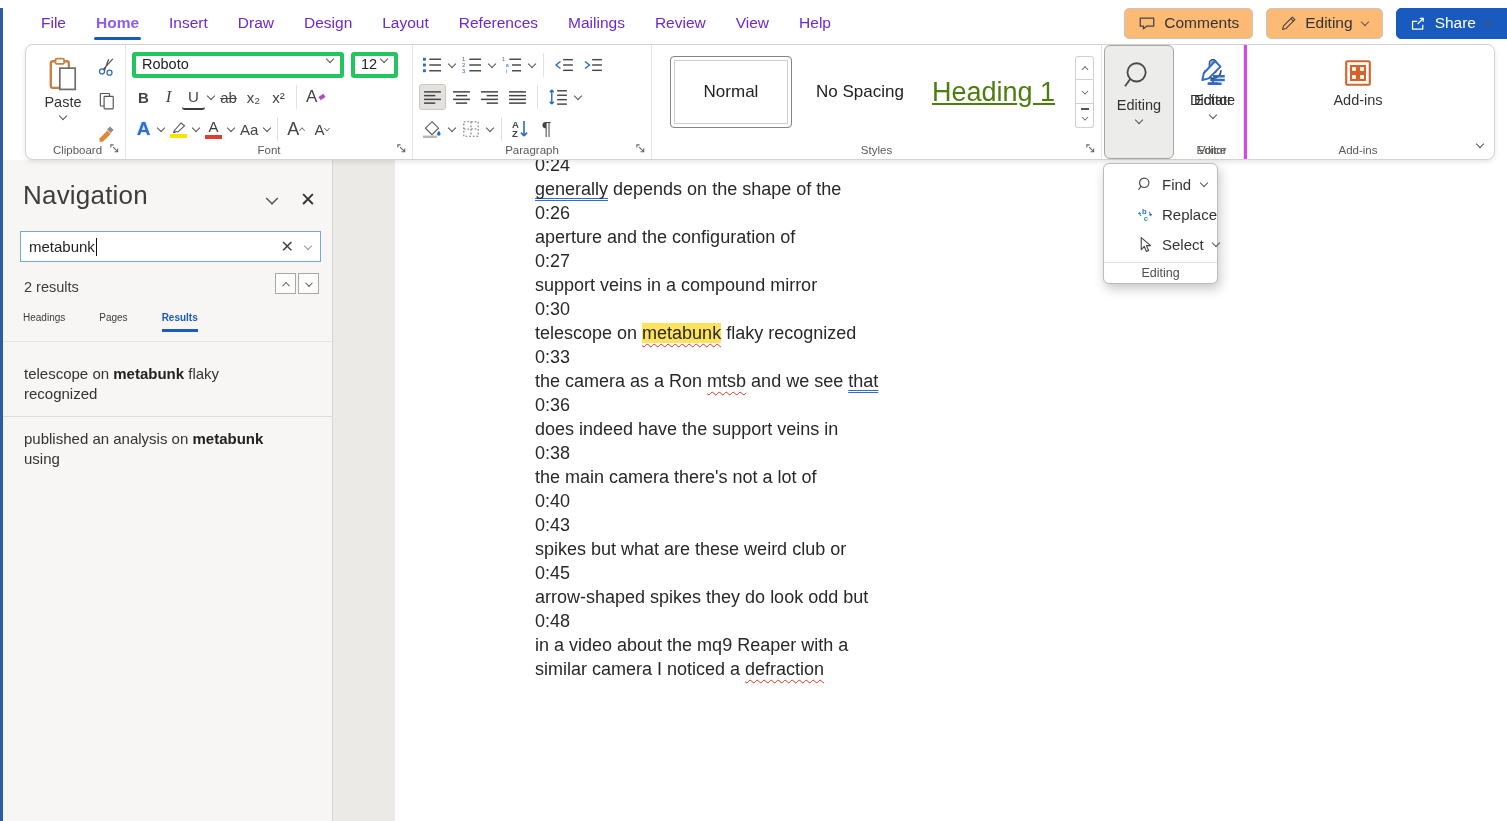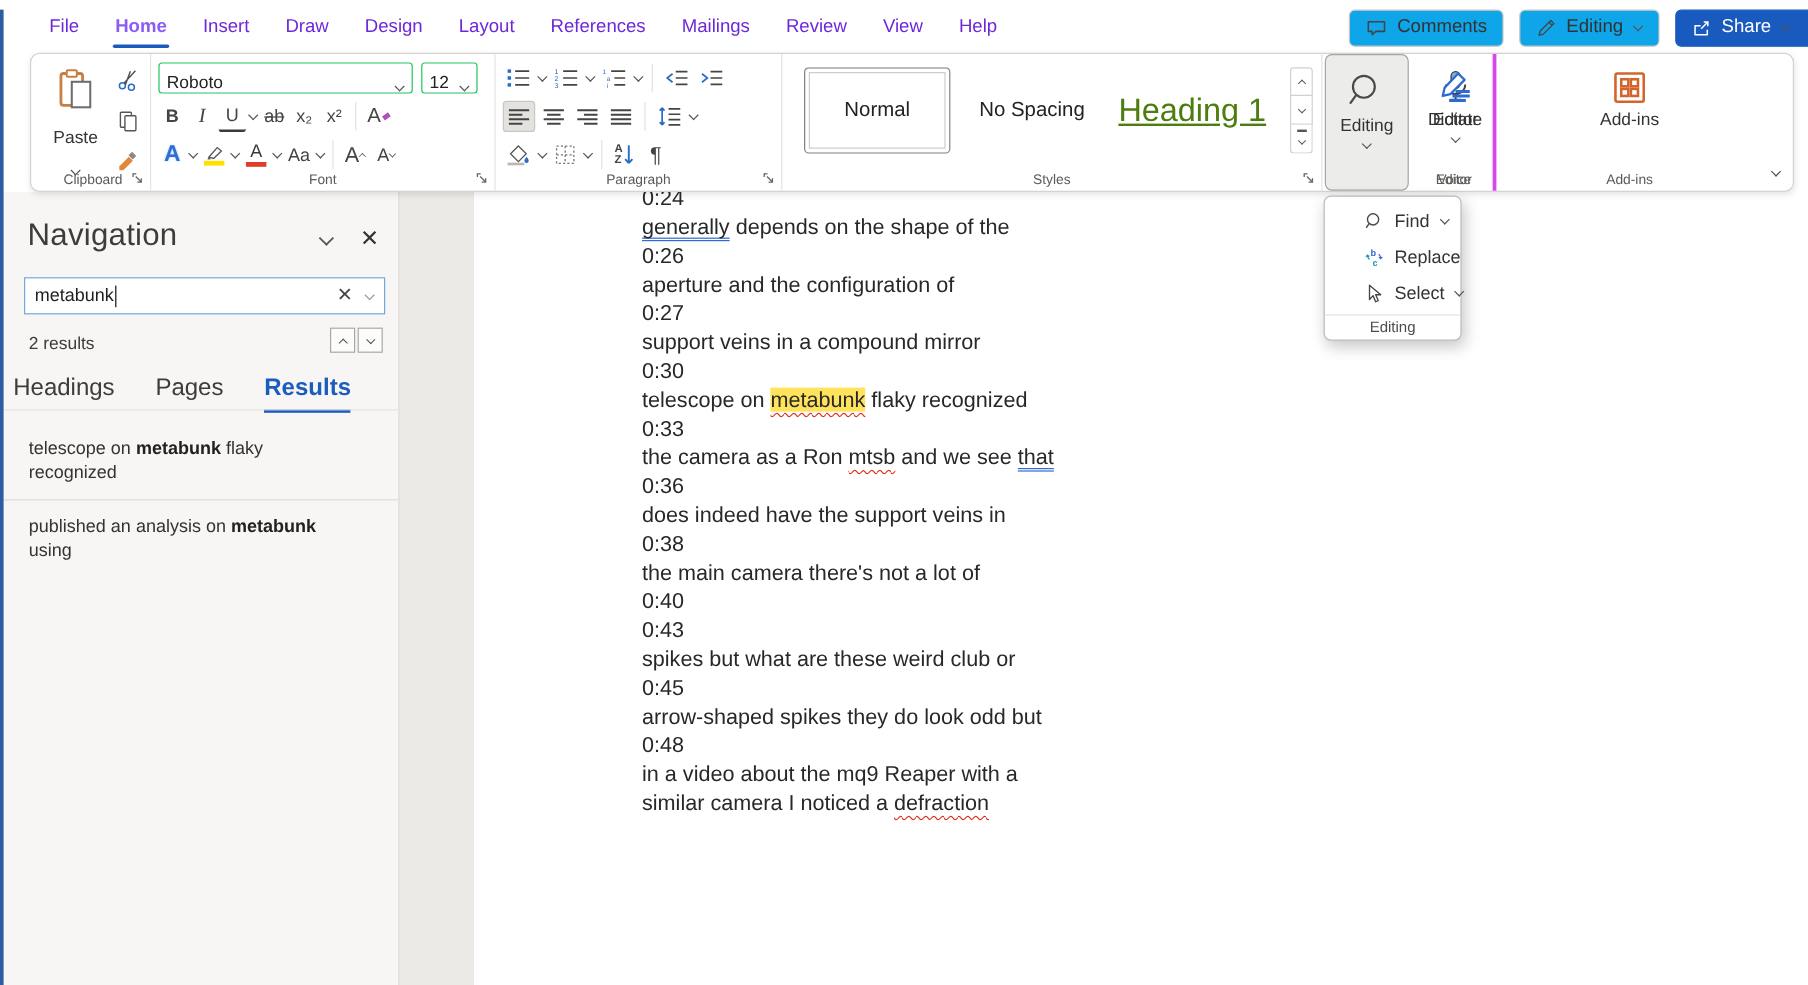--- a/index.html
+++ b/index.html
@@ -10,46 +10,46 @@
   }
   svg { display:block; }
 
   
   .left-stripe { position:absolute; left:0; top:8px; bottom:0; width:3px; background:#2d5da0; z-index:60; }
   .menubar { position:absolute; top:6px; left:0; right:0; height:36px; display:flex; align-items:center; padding-left:26px; background:#fff; }
   .menu-tab { padding:0 15px; height:36px; line-height:34px; font-size:15.5px; color:#6d28d9; position:relative; cursor:default; white-space:nowrap; }
   .menu-tab.active { font-weight:bold; color:#8b5cf6; }
   .menu-tab.active::after { content:""; position:absolute; left:13px; right:13px; bottom:2px; height:3px; border-radius:2px; background:#185abd; }
   .titlebar-right { position:absolute; top:7px; right:-6px; height:32px; display:flex; align-items:center; gap:13px; }
-  .tb-btn { height:31px; border:1px solid #c8c6c4; border-radius:5px; background:#0ea5e9; display:flex; align-items:center; gap:8px; padding:0 13px; font-size:15.5px; color:#333; }
+  .tb-btn { height:31px; border:1px solid #c8c6c4; border-radius:5px; background:#fdba74; display:flex; align-items:center; gap:8px; padding:0 13px; font-size:15.5px; color:#333; }
   .tb-btn.share { background:#185abd; border-color:#185abd; color:#fff; padding-right:20px; }
 
   
   .ribbon { position:absolute; top:44px; left:25px; width:1470px; height:116px; background:#fff;
             border:1px solid #d5d3d0; border-radius:8px; box-shadow:0 2px 5px rgba(0,0,0,.10); z-index:5; }
   .rgroup { position:absolute; top:0; height:114px; border-right:1px solid #e6e4e1; }
   .group-label { position:absolute; bottom:3px; left:0; right:0; text-align:center; font-size:11.5px; color:#5c5a58; }
   .launcher { position:absolute; bottom:5px; right:5px; }
   .row { position:absolute; left:6px; right:6px; display:flex; align-items:center; }
   .rbtn { display:inline-flex; align-items:center; justify-content:center; height:26px; min-width:23px; padding:0 3px; border-radius:3px; font-size:15px; color:#444; position:relative; }
   .rbtn.pressed { background:#e4e2df; border:1px solid #c9c7c4; }
   .vsep { width:1px; height:24px; background:#e3e1de; margin:0 4px; }
 
   .chv, .chvu { width:8px; height:8px; display:inline-block; position:relative; }
   .chv::before { content:""; position:absolute; left:1px; top:0px; width:5px; height:5px; border-right:1.4px solid #555; border-bottom:1.4px solid #555; transform:rotate(45deg); }
   .chvu::before { content:""; position:absolute; left:1px; top:3px; width:5px; height:5px; border-left:1.4px solid #555; border-top:1.4px solid #555; transform:rotate(45deg); }
   .chv.lite::before { border-color:#9a9896; }
 
   
-  .paste-big { position:absolute; left:10px; top:8px; width:46px; height:88px; display:flex; flex-direction:column; align-items:center; gap:16px; border-radius:4px; padding-top:4px; }
+  .paste-big { position:absolute; left:10px; top:8px; width:46px; height:88px; display:flex; flex-direction:column; align-items:center; gap:3px; border-radius:4px; padding-top:4px; }
   .paste-big .lbl { font-size:14.5px; color:#333; }
   .clip-col { position:absolute; left:62px; top:8px; width:30px; display:flex; flex-direction:column; gap:9px; align-items:center; }
 
   
-  .combo { height:26px; border:1px solid #22c55e; border-radius:3px; background:#fff; display:flex; align-items:flex-end; font-size:14.5px; color:#222; padding:0 6px; }
+  .combo { height:26px; border:4px solid #22c55e; border-radius:3px; background:#fff; display:flex; align-items:flex-start; font-size:14.5px; color:#222; padding:0 6px; }
   .combo .chv { margin-left:auto; }
   .u-line { border-bottom:2px solid #3b3b3b; }
   .strike { text-decoration:line-through; }
   .fx-a { color:#2f6fd2; font-weight:bold; font-size:19px; text-shadow:0 0 2px #9cc3f5; }
   .bar-btn { display:inline-flex; flex-direction:column; align-items:center; line-height:1; }
   .bar-btn .bar { width:17px; height:4px; margin-top:1px; }
 
   
   .gallery { position:absolute; left:18px; top:11px; width:394px; height:74px; display:flex; gap:7px; overflow:hidden; }
   .style-card { flex:0 0 122px; height:72px; border-radius:4px; display:flex; align-items:center; justify-content:center; background:#fff; }
@@ -83,21 +83,21 @@
   .nav-head-icons { position:absolute; top:30px; right:16px; display:flex; gap:24px; align-items:center; }
   .nav-x { font-size:19px; color:#333; line-height:1; }
   .search-box { position:absolute; left:17px; top:71px; width:301px; height:31px; background:#fff; border:1px solid #74a7dc; display:flex; align-items:center; padding:0 8px; }
   .search-text { font-size:15px; color:#1f1f1f; }
   .caret { display:inline-block; width:1.5px; height:18px; background:#111; margin-left:1px; vertical-align:-4px; }
   .search-icons { margin-left:auto; display:flex; align-items:center; gap:10px; }
   .search-x { font-size:16px; color:#444; line-height:1; }
   .results-count { position:absolute; left:21px; top:119px; font-size:14.5px; color:#3c3c3c; }
   .step-btns { position:absolute; right:13px; top:113px; display:flex; gap:2px; }
   .step { width:21px; height:21px; border:1px solid #aaa8a5; background:#fcfcfb; display:flex; align-items:center; justify-content:center; }
-  .nav-tabs { position:absolute; left:8px; top:152px; right:0; display:flex; gap:34px; font-size:20px; color:#3c3c3c; border-bottom:0; }
+  .nav-tabs { position:absolute; left:20px; top:152px; right:0; display:flex; gap:34px; font-size:10px; color:#3c3c3c; border-bottom:0; }
   .nav-tab { padding-bottom:9px; position:relative; }
   .nav-tab.active { color:#1a5dbe; font-weight:bold; }
   .nav-tab.active::after { content:""; position:absolute; left:0; right:0; bottom:0; height:3px; background:#1a5dbe; }
   .nav-tabs-rule { position:absolute; left:0; right:0; top:181px; height:1px; background:#e5e3e0; }
   .result-list { position:absolute; left:0; right:0; top:192px; }
   .result-item { padding:12px 40px 12px 21px; font-size:15px; line-height:20px; color:#333; }
   .result-item b { color:#222; }
   .result-item + .result-item { border-top:1px solid #dedcd9; }
 
   

